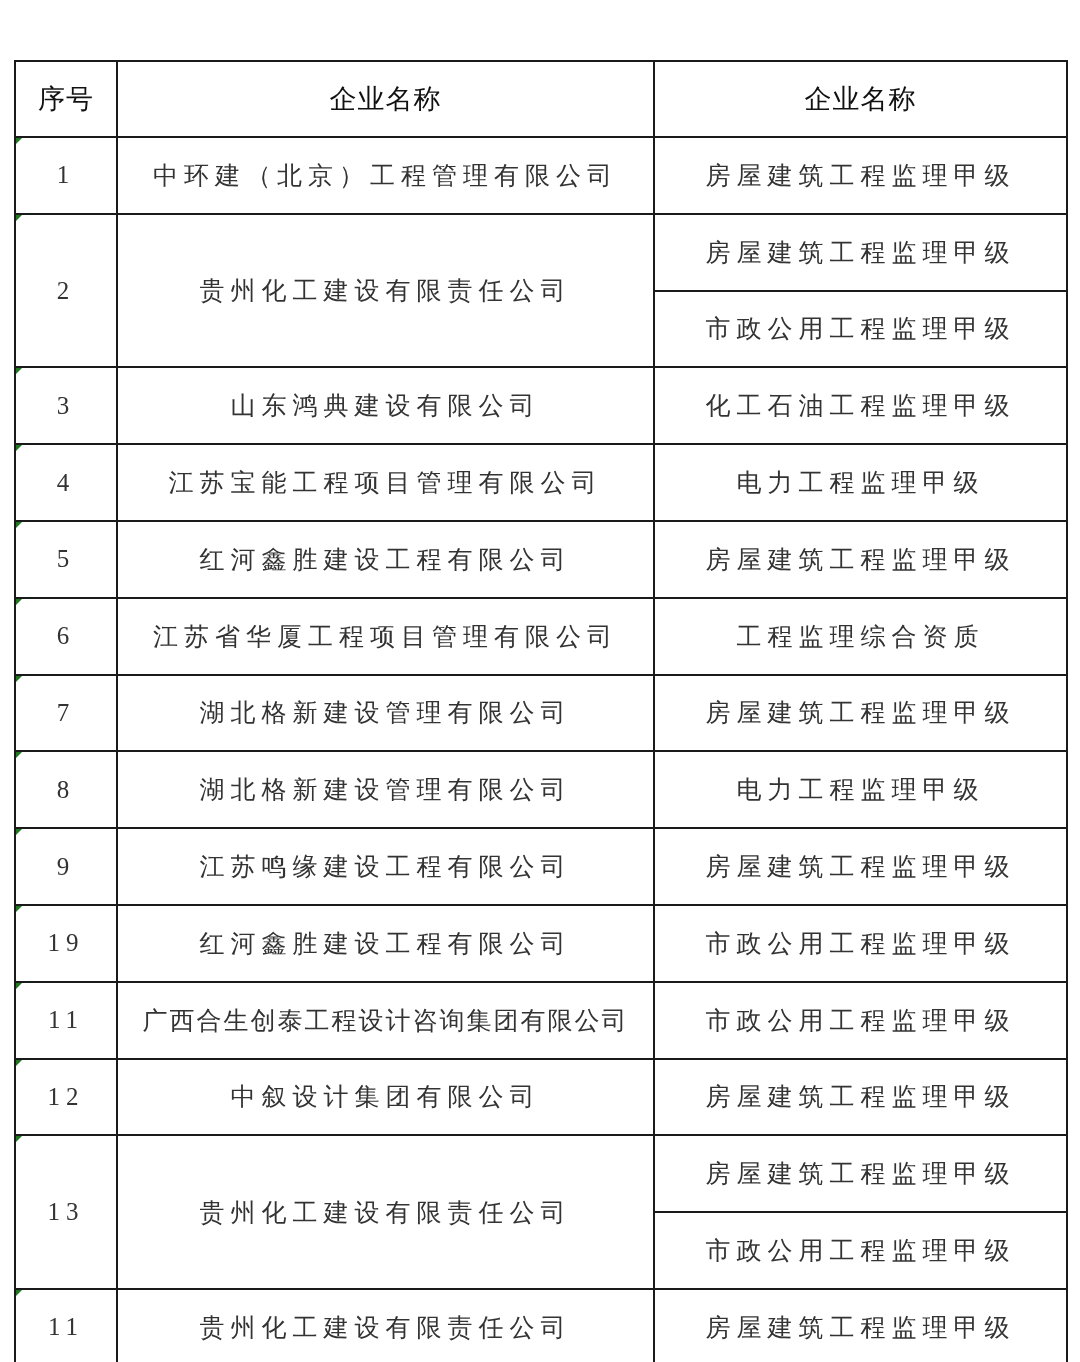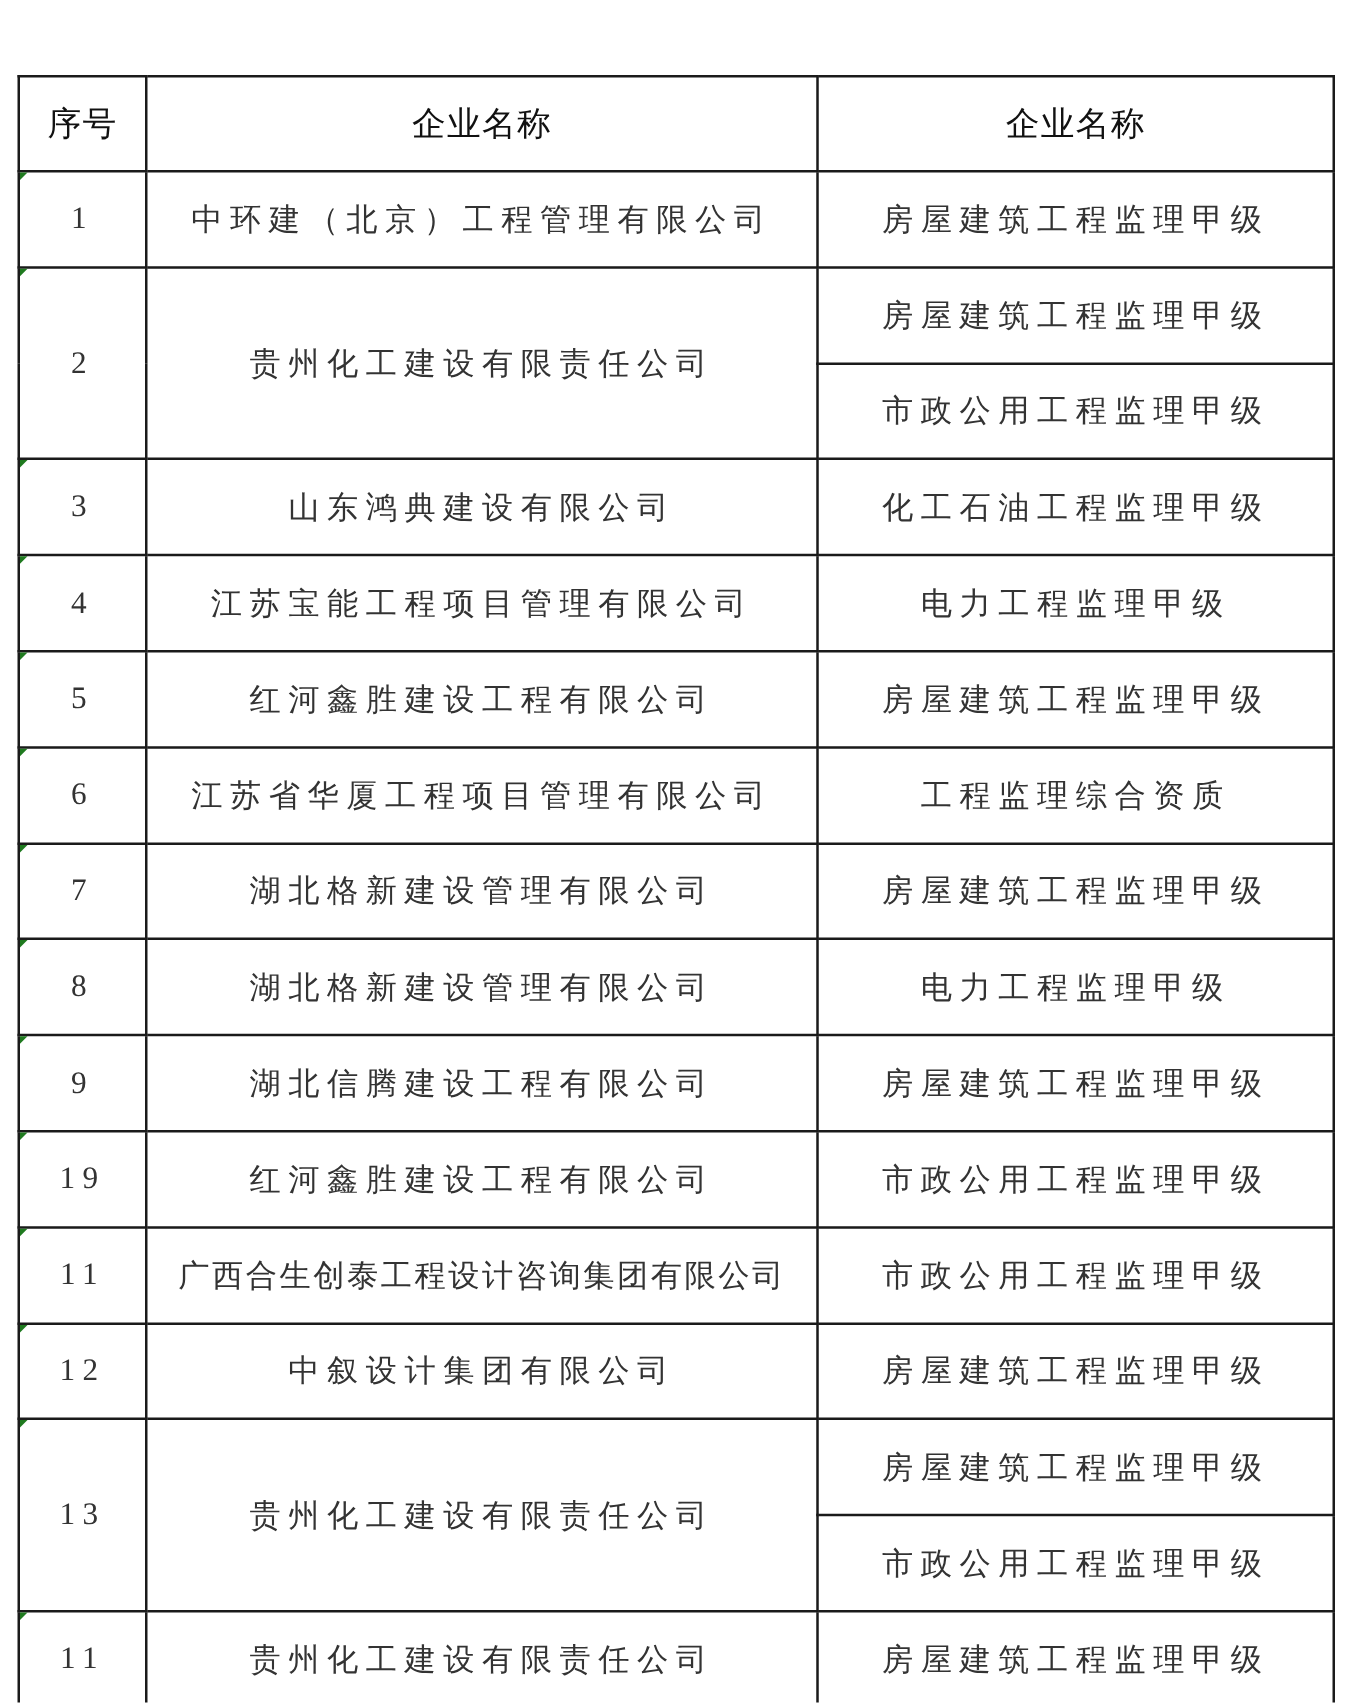--- a/index.html
+++ b/index.html
@@ -81,21 +81,21 @@
         <td class="name" rowspan="1">湖北格新建设管理有限公司</td>
         <td>房屋建筑工程监理甲级</td>
       </tr>
       <tr>
         <td class="num" rowspan="1"><span class="tri"></span><span>8</span></td>
         <td class="name" rowspan="1">湖北格新建设管理有限公司</td>
         <td>电力工程监理甲级</td>
       </tr>
       <tr>
         <td class="num" rowspan="1"><span class="tri"></span><span>9</span></td>
-        <td class="name" rowspan="1">湖北信腾建设工程有限公司</td>
+        <td class="name" rowspan="1">江苏鸣缘建设工程有限公司</td>
         <td>房屋建筑工程监理甲级</td>
       </tr>
       <tr>
         <td class="num" rowspan="1"><span class="tri"></span><span>19</span></td>
         <td class="name" rowspan="1">红河鑫胜建设工程有限公司</td>
         <td>市政公用工程监理甲级</td>
       </tr>
       <tr>
         <td class="num" rowspan="1"><span class="tri"></span><span>11</span></td>
         <td class="name tight" rowspan="1">广西合生创泰工程设计咨询集团有限公司</td>

